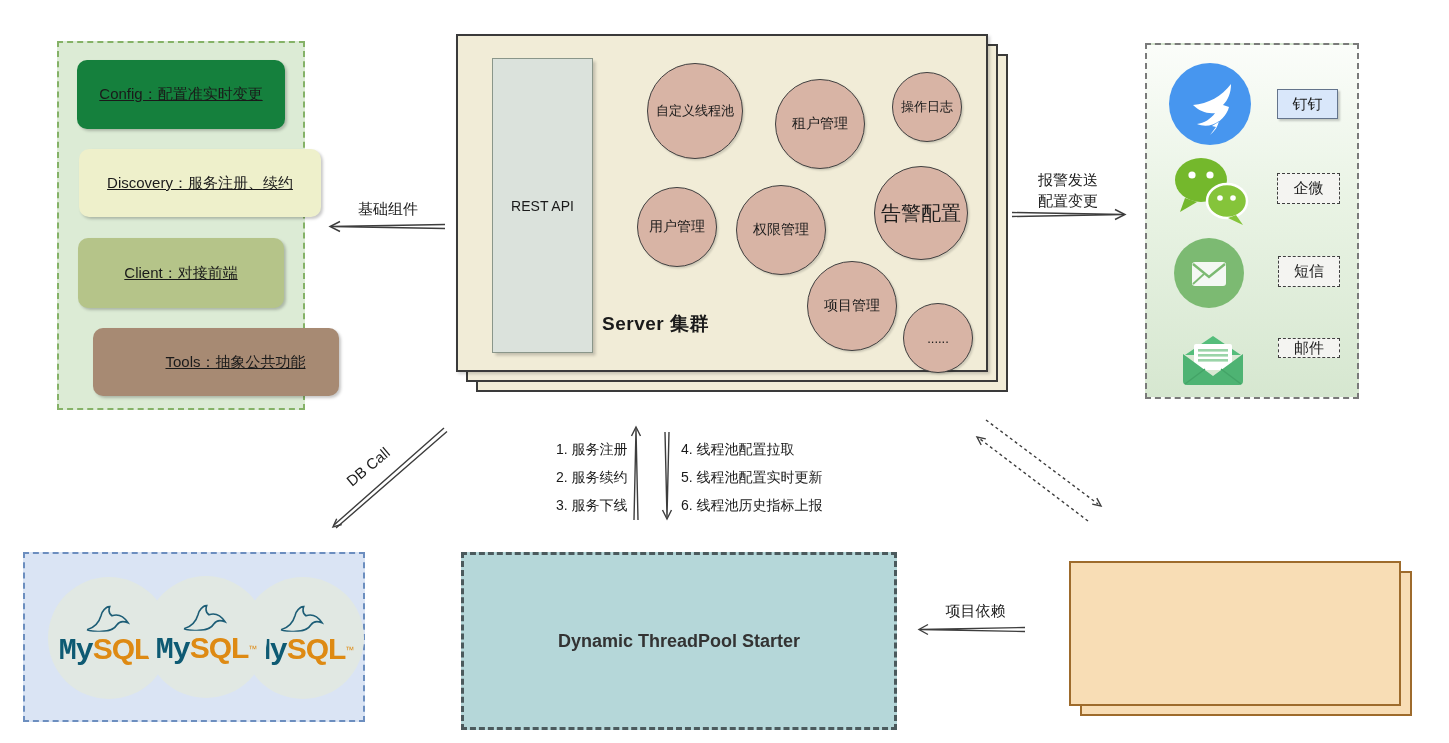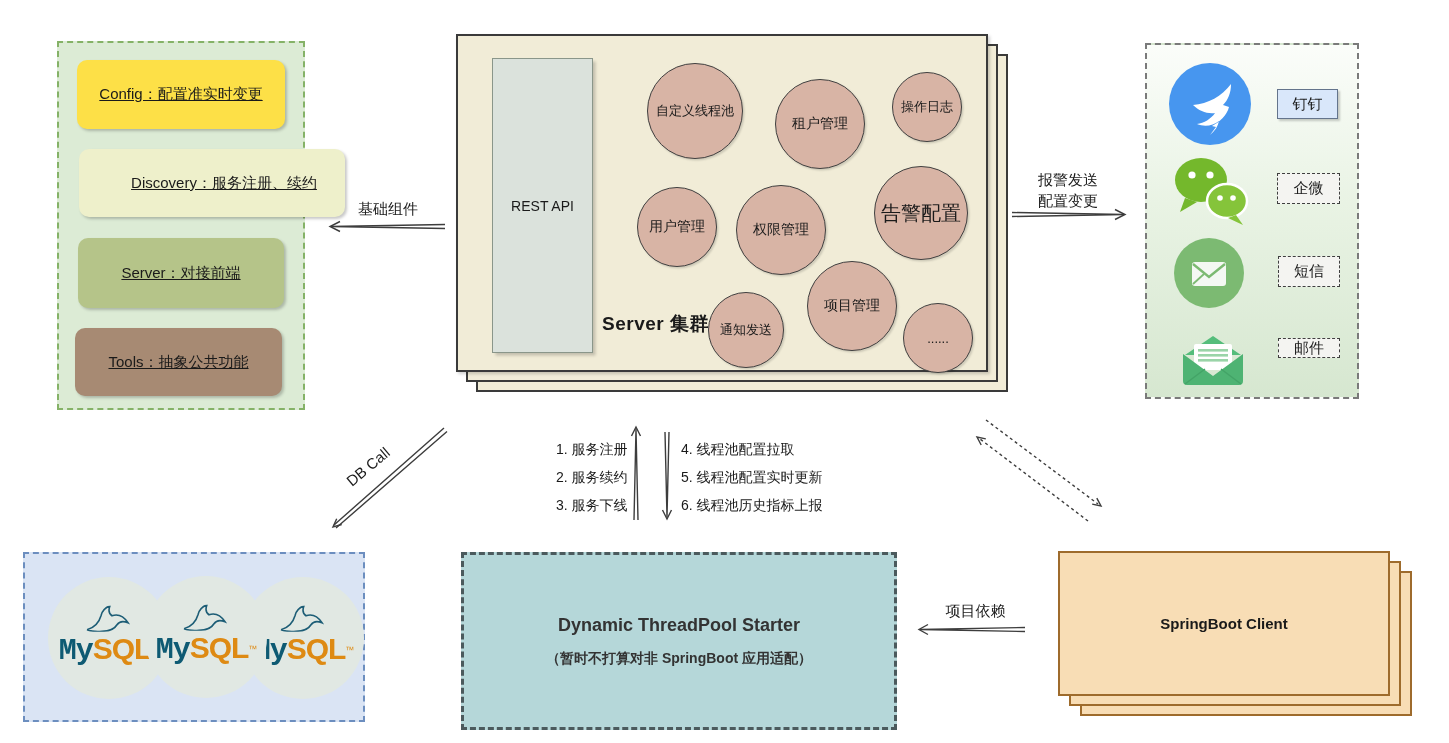--- a/index.html
+++ b/index.html
@@ -94,40 +94,39 @@
       <polyline points="1096.8,498.1 1101,506 1092.2,504.1"></polyline>
       <path d="M1088,521 L980,439" stroke-dasharray="3,3"></path>
       <polyline points="985.8,438.9 977,437 981.2,445"></polyline>
 
       <path d="M1025,627.5 L920,629.5 L1025,631.5"></path>
       <polyline points="928,624.5 919,629.5 928,634.5"></polyline>
     </g>
   </svg>
 
   <div class="abs left-panel">
-    <div class="lp-item" style="left: 18px; top: 17px; width: 208px; height: 69px; background-color: #fde047;">Config：配置准实时变更</div>
-    <div class="lp-item" style="left: 20px; top: 106px; width: 242px; height: 68px; background-color: rgb(238, 240, 203); padding-left: 24px;">Discovery：服务注册、续约</div>
-    <div class="lp-item" style="left: 19px; top: 195px; width: 206px; height: 70px; background-color: rgb(181, 196, 137);">Server：对接前端</div>
-    <div class="lp-item" style="left: 16px; top: 285px; width: 207px; height: 68px; background-color: rgb(167, 138, 115);">Tools：抽象公共功能</div>
+    <div class="lp-item" style="left: 18px; top: 17px; width: 208px; height: 69px; background-color: #15803d;">Config：配置准实时变更</div>
+    <div class="lp-item" style="left: 20px; top: 106px; width: 242px; height: 68px; background-color: rgb(238, 240, 203);">Discovery：服务注册、续约</div>
+    <div class="lp-item" style="left: 19px; top: 195px; width: 206px; height: 70px; background-color: rgb(181, 196, 137);">Client：对接前端</div>
+    <div class="lp-item" style="left: 34px; top: 285px; width: 207px; height: 68px; background-color: rgb(167, 138, 115); padding-left: 39px;">Tools：抽象公共功能</div>
   </div>
 
   <div class="abs server-layer server-l3"></div>
   <div class="abs server-layer server-l2"></div>
   <div class="abs server-layer server-main"></div>
   <div class="abs rest-api">REST API</div>
   <div class="abs server-title" style="left:602px;top:311px;">Server 集群</div>
 
   <div class="module" style="left:647px;top:63px;width:96px;height:96px;font-size:13px;font-family:Liberation Serif, serif;">自定义线程池</div>
   <div class="module" style="left:775px;top:79px;width:90px;height:90px;font-size:14px;">租户管理</div>
   <div class="module" style="left:637px;top:187px;width:80px;height:80px;font-size:14px;">用户管理</div>
   <div class="module" style="left:892px;top:72px;width:70px;height:70px;font-size:13px;">操作日志</div>
   <div class="module" style="left:736px;top:185px;width:90px;height:90px;font-size:14px;">权限管理</div>
   <div class="module" style="left:874px;top:166px;width:94px;height:94px;font-size:20px;">告警配置</div>
   <div class="module" style="left:807px;top:261px;width:90px;height:90px;font-size:14px;">项目管理</div>
-  <div class="module" style="left:708px;top:292px;width:76px;height:76px;font-size:13px;">通知发送</div>
   <div class="module" style="left:903px;top:303px;width:70px;height:70px;font-size:13px;">......</div>
 
   <div class="abs right-panel"></div>
 
   <div class="icon-circle" style="left:1169px;top:63px;width:82px;height:82px;background:#4796ef;">
     <svg width="82" height="82" viewBox="0 0 82 82">
       <path d="M62 21 C53 33 39 41 24 42 C30 48 38 51 46 50 C42 56 35 60 28 61 C35 64 44 63 50 58 C49 63 46 68 41 72 L47 64 L43 63 C51 59 58 52 60 44 L54 42 C59 37 62 30 62 21 Z" fill="#fff"></path>
     </svg>
   </div>
   <div class="chan-label solid" style="left:1277px;top:89px;width:61px;height:30px;font-family:Liberation Mono, monospace;">钉钉</div>
@@ -190,26 +189,24 @@
         <svg width="55" height="26" viewBox="0 0 55 26">
           <path d="M3,24 C10,22 15,17 17,10 C18,5 21,2 26,0 C24,5 25,8 28,10 C34,8 40,11 44,17 C39,15 35,16 33,19 C30,24 24,25.5 18,25.5 C12,26 7,25.5 3,24" fill="none" stroke="#1d5d76" stroke-width="1.6"></path>
         </svg>
         <div class="mysql-text"><span class="my">My</span><span class="sql">SQL</span><span class="tm">™</span></div>
       </div>
     </div>
   </div>
 
   <div class="abs starter">
     <div class="starter-title">Dynamic ThreadPool Starter</div>
-    <div class="starter-sub">（暂时不打算对非 SpringBoot 应用适配）</div>
   </div>
 
   <div class="abs client-layer client-l3"></div>
   <div class="abs client-layer client-l2"></div>
-  <div class="abs client-layer client-main">SpringBoot Client</div>
 
   <div class="edge-label" style="left:338px;top:200px;width:100px;">基础组件</div>
   <div class="edge-label prewrap" style="left:1012px;top:169px;width:112px;">报警发送
 配置变更</div>
   <div class="edge-label rot" style="left:328px;top:458px;width:80px;">DB Call</div>
   <div class="edge-step" style="left:556px;top:441px;">1. 服务注册</div>
   <div class="edge-step" style="left:556px;top:469px;">2. 服务续约</div>
   <div class="edge-step" style="left:556px;top:497px;">3. 服务下线</div>
   <div class="edge-step" style="left:681px;top:441px;text-align:center;">4. 线程池配置拉取</div>
   <div class="edge-step" style="left:681px;top:469px;">5. 线程池配置实时更新</div>

